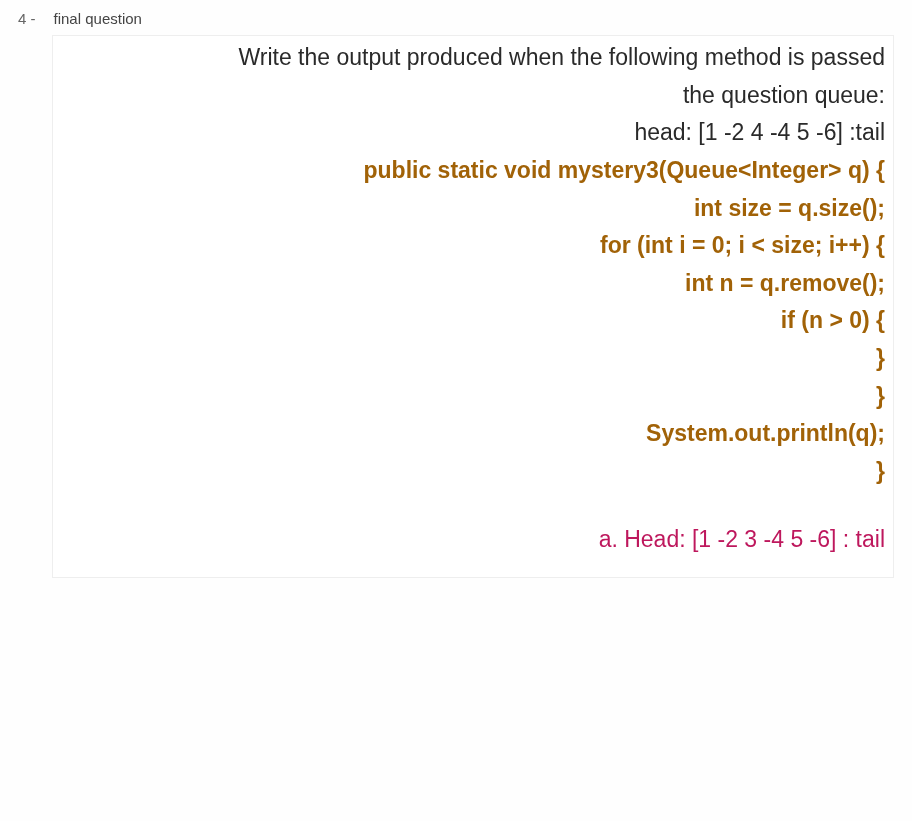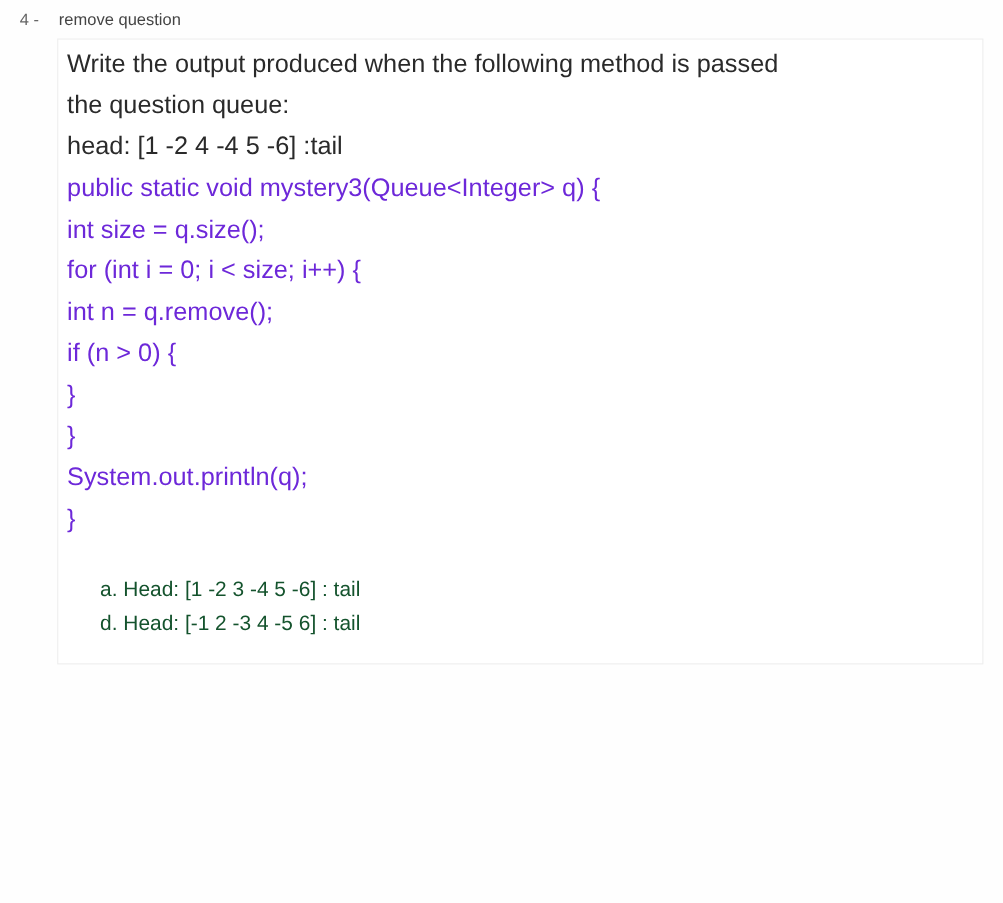--- a/index.html
+++ b/index.html
@@ -34,70 +34,71 @@
     }
     .question-title {
       color: #444;
       font-size: 15px;
     }
     .content-box {
       background: #fff;
       margin: 8px 18px 0 52px;
       padding: 4px 8px 18px 8px;
       border: 1px solid #eee;
+      text-align: right;
     }
     .prompt-line {
       font-size: 23px;
       color: #2a2a2a;
       line-height: 1.55;
       margin-bottom: 2px;
       font-family: inherit;
     }
     .code-line {
       font-size: 23px;
-      color: #6d28d9;
+      color: #a16207;
       line-height: 1.55;
       font-family: inherit;
       white-space: pre-wrap;
       margin-bottom: 2px;
+      font-weight: bold;
     }
     .options {
       margin-top: 32px;
       padding-left: 30px;
     }
     .option {
-      font-size: 19px;
-      color: #14532d;
+      font-size: 23px;
+      color: #be185d;
       line-height: 1.55;
       font-family: inherit;
       margin-bottom: 2px;
     }
   </style>
 </head>
 <body>
 
 <div class="container">
   <div class="header-row">
     <span class="question-number">4 -</span>
-    <span class="question-title">remove question</span>
+    <span class="question-title">final question</span>
   </div>
 
   <div class="content-box">
     <div class="prompt-line">Write the output produced when the following method is passed</div>
     <div class="prompt-line">the question queue:</div>
     <div class="prompt-line">head: [1  -2  4  -4  5  -6] :tail</div>
 
     <div class="code-line">public static void mystery3(Queue&lt;Integer&gt; q) {</div>
     <div class="code-line">int size = q.size();</div>
     <div class="code-line">for (int i = 0; i &lt; size; i++) {</div>
     <div class="code-line">int n = q.remove();</div>
     <div class="code-line">if (n &gt; 0) {</div>
     <div class="code-line">}</div>
     <div class="code-line">}</div>
     <div class="code-line">System.out.println(q);</div>
     <div class="code-line">}</div>
 
     <div class="options">
       <div class="option">a.  Head: [1 -2  3  -4  5  -6] : tail</div>
-      <div class="option">d.  Head: [-1  2  -3  4  -5  6] : tail</div>
     </div>
   </div>
 </div>
 
 </body></html>

